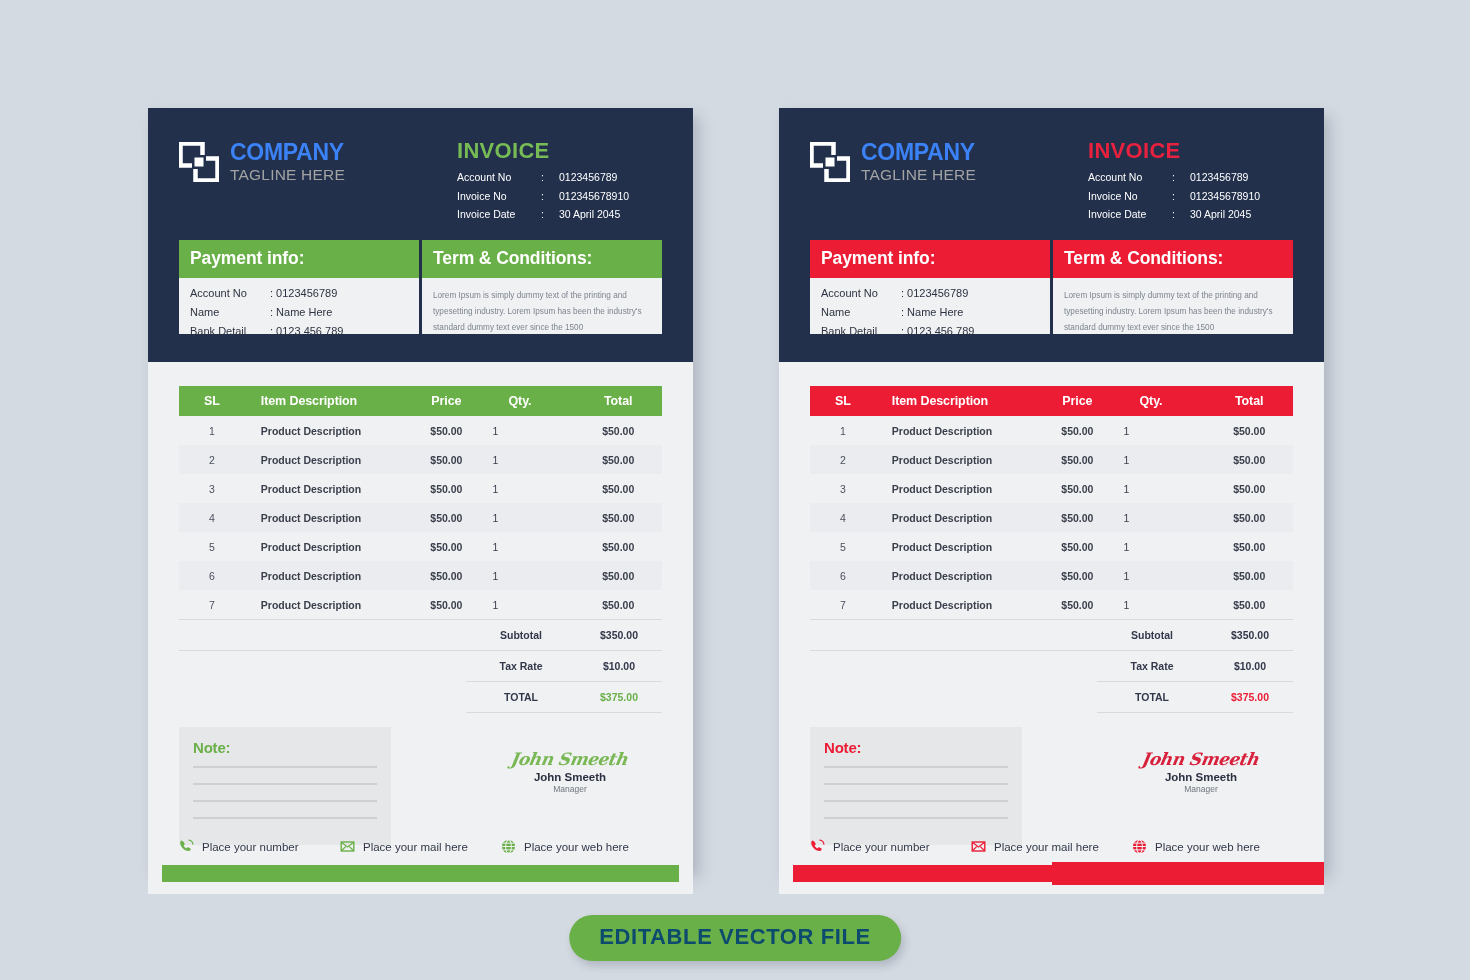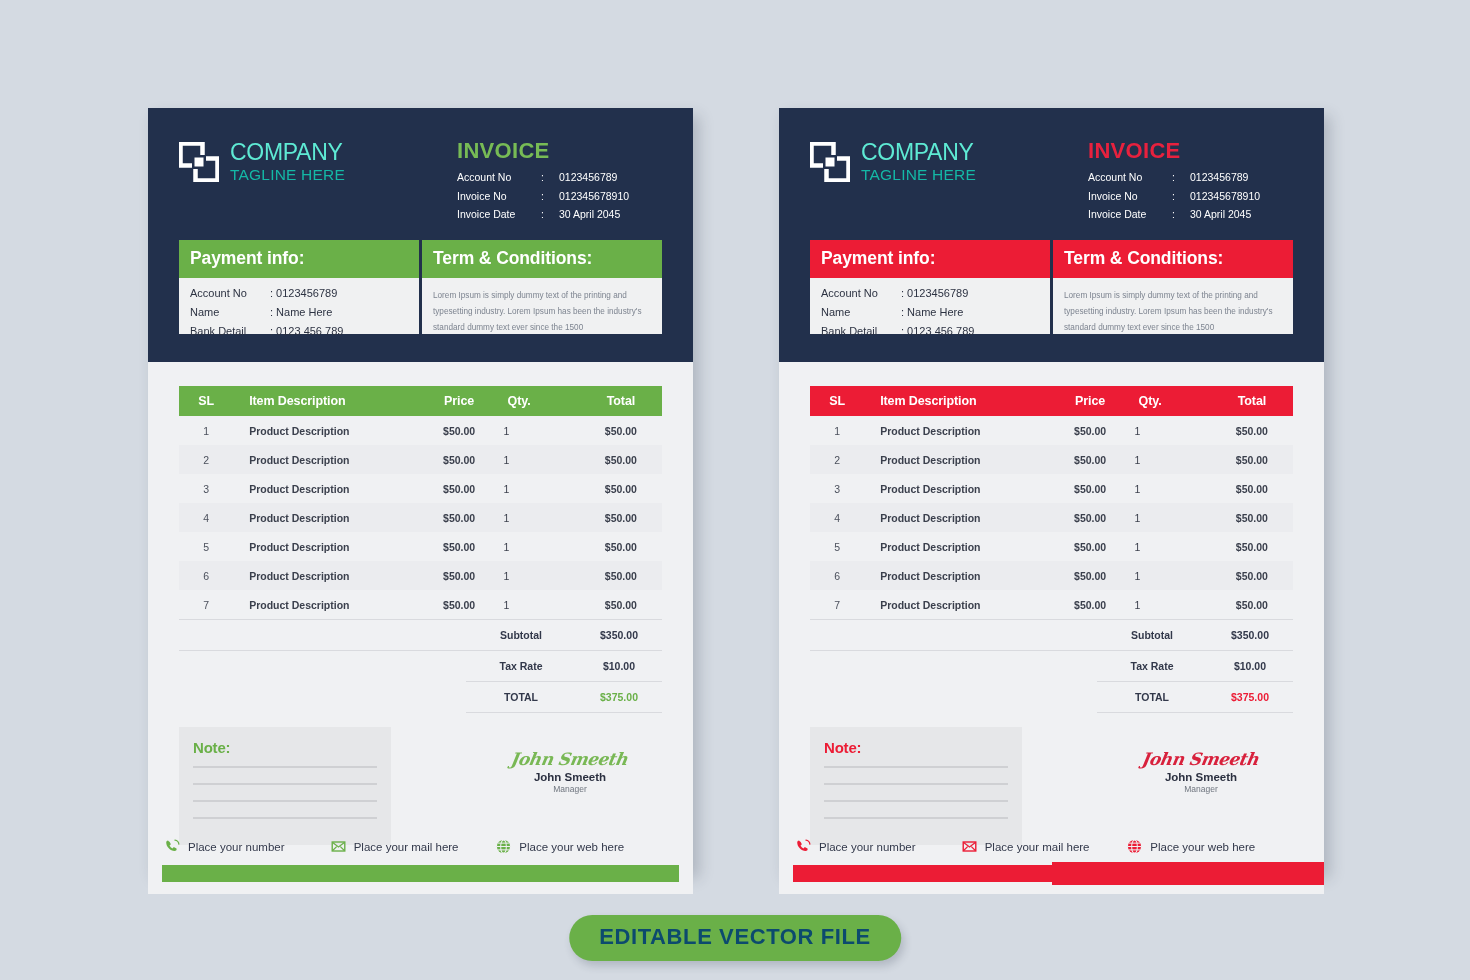--- a/index.html
+++ b/index.html
@@ -39,28 +39,28 @@
     position: absolute;
     left: 31px;
     top: 33px;
     display: flex;
     align-items: center;
     gap: 11px;
   }
   .logo-mark { width: 40px; height: 40px; display: block; }
   .brand-text { line-height: 1; }
   .brand-name {
-    color: #5eead4;
+    color: #3b82f6;
     font-size: 23px;
-    font-weight: normal;
+    font-weight: bold;
     letter-spacing: -0.3px;
     display: block;
   }
   .brand-tag {
-    color: #14b8a6;
+    color: #a3a3a3;
     font-size: 15.5px;
     font-weight: normal;
     letter-spacing: 0.2px;
     display: block;
     margin-top: 3px;
   }
 
   .inv-meta {
     position: absolute;
     right: 31px;
@@ -140,21 +140,21 @@
     background: #f0f1f3;
     box-sizing: border-box;
     padding: 0 31px;
   }
 
   .tbl { width: 100%; border-collapse: collapse; margin-top: 24px; }
   .tbl thead th {
     color: #ffffff;
     font-size: 12.5px;
     font-weight: bold;
-    padding: 8px 4px;
+    padding: 8px 16px;
     letter-spacing: -0.1px;
   }
   .sheet.green .tbl thead th { background: #6ab048; }
   .sheet.red   .tbl thead th { background: #ec1c35; }
 
   .tbl tbody td {
     font-size: 10.5px;
     color: #3a3f4c;
     padding: 8.5px 0;
     font-weight: bold;
@@ -251,21 +251,21 @@
   }
   .sign-role {
     font-size: 8.5px;
     color: #6f757f;
     line-height: 1.3;
   }
 
   
   .contact {
     position: absolute;
-    left: 17px;
+    left: 31px;
     right: 31px;
     bottom: 40px;
     display: flex;
     align-items: center;
     margin-top: 36px;
   }
   .contact-item {
     display: flex;
     align-items: center;
     gap: 8px;

